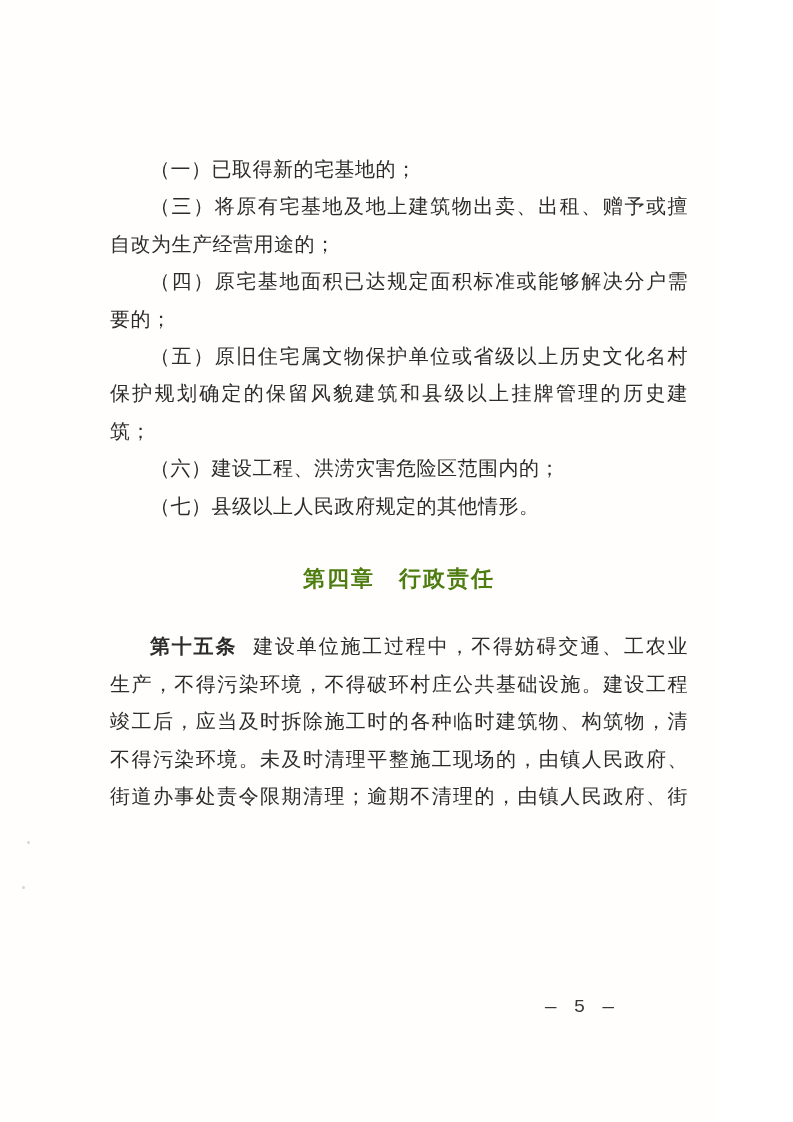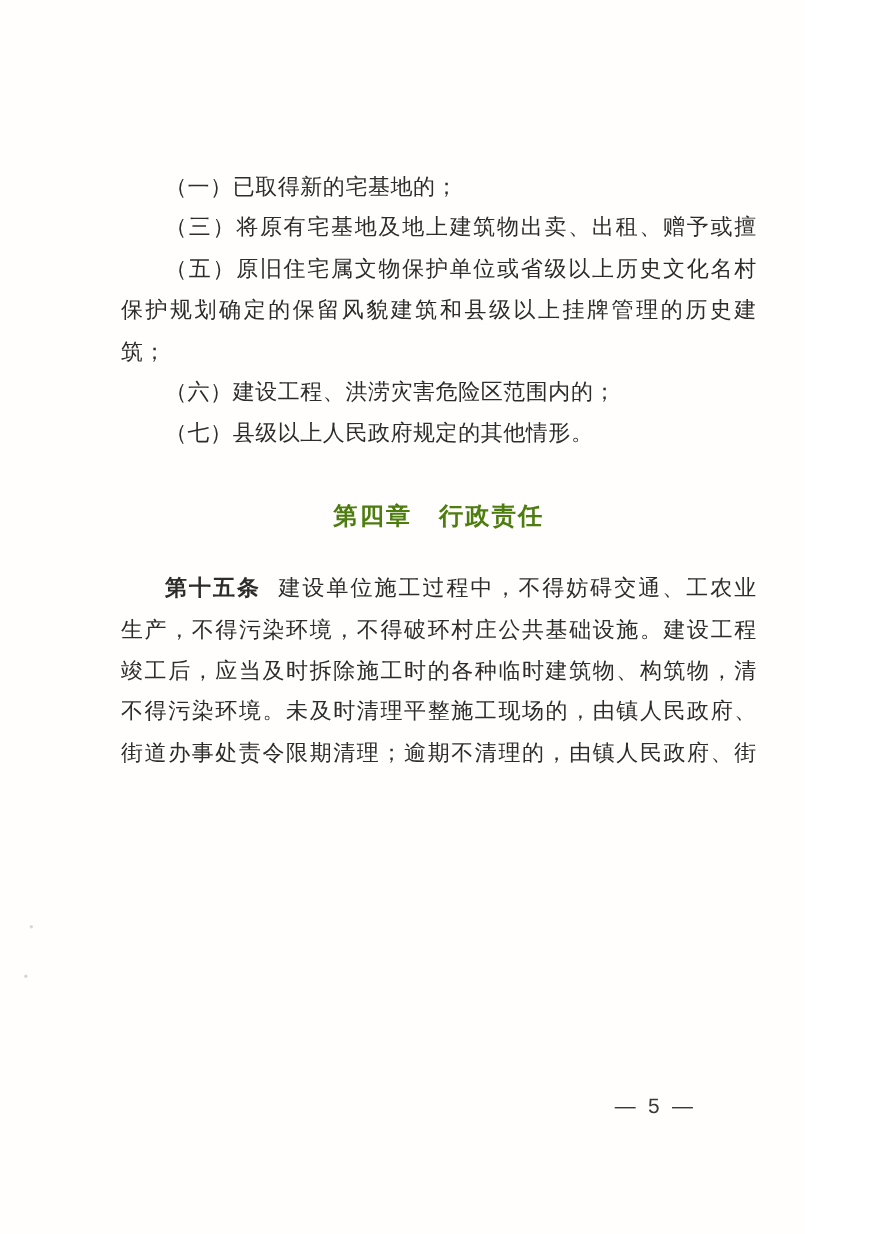--- a/index.html
+++ b/index.html
@@ -2,22 +2,21 @@
 <html><head>
 <meta charset="utf-8">
 <style>
   html, body { margin: 0; padding: 0; background: #ffffff; }
   .page {
     position: relative;
     width: 715px;
     height: 1122px;
     background: #fffefd;
     overflow: hidden;
-    font-family: Liberation Sans, sans-serif;
-    padding-left: 16px;
+    font-family: Liberation Mono, monospace;
   }
   .body-text {
     position: absolute;
     left: 110px;
     top: 152px;
     width: 578px;
   }
   .line {
     font-size: 20px;
     line-height: 37.4px;
@@ -64,22 +63,27 @@
 
   <div class="body-text">
 
     <div class="para">
       <div class="line first">（一）已取得新的宅基地的；</div>
     </div>
 
 
     <div class="para">
       <div class="line first fill">（三）将原有宅基地及地上建筑物出卖、出租、赠予或擅</div>
+      <div class="line">自改为生产经营用途的；</div>
     </div>
 
+    <div class="para">
+      <div class="line first fill">（四）原宅基地面积已达规定面积标准或能够解决分户需</div>
+      <div class="line">要的；</div>
+    </div>
 
     <div class="para">
       <div class="line first fill">（五）原旧住宅属文物保护单位或省级以上历史文化名村</div>
       <div class="line fill">保护规划确定的保留风貌建筑和县级以上挂牌管理的历史建</div>
       <div class="line">筑；</div>
     </div>
 
     <div class="para">
       <div class="line first">（六）建设工程、洪涝灾害危险区范围内的；</div>
     </div>

